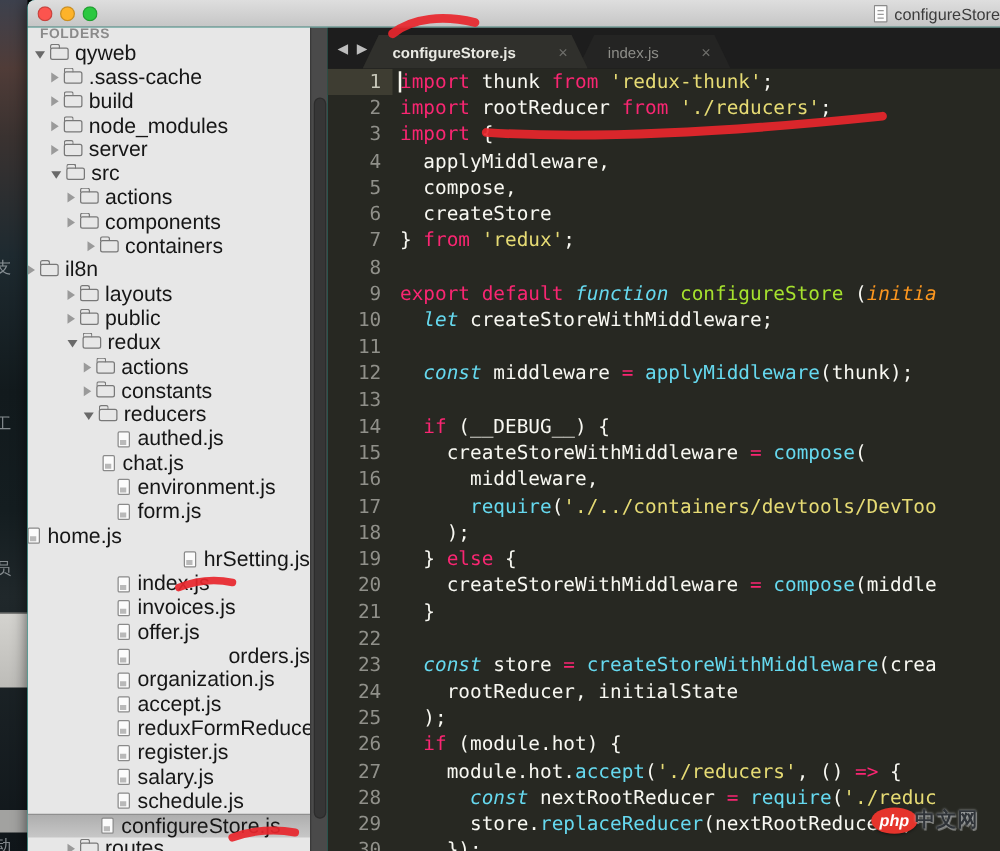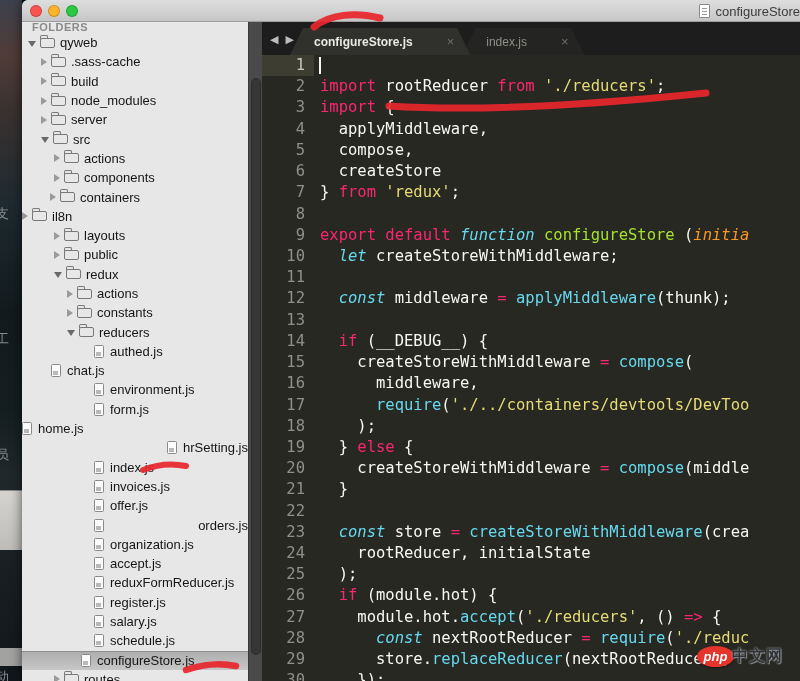--- a/index.html
+++ b/index.html
@@ -24,21 +24,21 @@
   .title-text { font-size:13px; color:#3c3c3c; }
   .doc-icon { display:inline-block; width:11px; height:14px; background:#fdfdfd; border:1px solid #8a8a8a; border-radius:1px; position:relative; flex:none; }
   .doc-icon::after { content:""; position:absolute; left:2px; top:3px; width:5px; height:1px; background:#9a9a9a; box-shadow:0 3px 0 #9a9a9a, 0 6px 0 #9a9a9a; }
 
   .content { position:absolute; left:0; top:22px; width:778px; height:659px; display:flex; }
 
   
   .sidebar { width:226px; height:659px; background:#e7e7e7; overflow:hidden; flex:none; position:relative; }
   .folders-header { height:11px; line-height:10px; font-size:11px; font-weight:bold; color:#8a8a8a; padding-left:10px; letter-spacing:0.5px; overflow:hidden; }
   .tree { position:relative; }
-  .trow { height:19.3px; display:flex; align-items:center; font-size:13px; color:#161616; white-space:nowrap; cursor:default; }
+  .trow { height:19.3px; display:flex; align-items:center; font-size:17px; color:#161616; white-space:nowrap; cursor:default; }
   .trow.sel { background:linear-gradient(#aeaeae,#c7c7c7); border-top:1px solid #8f8f8f; }
   .arr { flex:none; width:0; height:0; margin-right:4px; }
   .arr.right { border-left:6px solid #9a9a9a; border-top:4px solid transparent; border-bottom:4px solid transparent; }
   .arr.down  { border-top:6px solid #696969; border-left:4px solid transparent; border-right:4px solid transparent; margin-top:2px; }
   .fold { flex:none; width:15px; height:10px; border:1.5px solid #787878; border-radius:2px; margin-right:5px; position:relative; background:transparent; }
   .fold::before { content:""; position:absolute; left:-1px; top:-4px; width:6px; height:3px; border:1.5px solid #787878; border-bottom:none; border-radius:2px 2px 0 0; }
   .fileic { flex:none; width:10px; height:13px; border:1.3px solid #8a8a8a; border-radius:1.5px; margin-right:6px; background:#fbfbfb; position:relative; }
   .fileic::after { content:""; position:absolute; left:1px; bottom:1px; width:5px; height:4px; background:#b9b9b9; }
   .tlabel { overflow:hidden; }
 
@@ -153,21 +153,21 @@
             <div class="trow" style="padding-left: 32px;">
               <span class="arr right"></span>
               <span class="fold"></span>
               <span class="tlabel">actions</span>
             </div>
             <div class="trow" style="padding-left: 32px;">
               <span class="arr right"></span>
               <span class="fold"></span>
               <span class="tlabel">components</span>
             </div>
-            <div class="trow" style="padding-left: 28px;">
+            <div class="trow" style="padding-left: 48px;">
               <span class="arr right"></span>
               <span class="fold"></span>
               <span class="tlabel">containers</span>
             </div>
             <div class="trow" style="">
               <span class="arr right"></span>
               <span class="fold"></span>
               <span class="tlabel">il8n</span>
             </div>
             <div class="trow" style="padding-left: 32px;">
@@ -197,21 +197,21 @@
             </div>
             <div class="trow" style="padding-left: 45px;">
               <span class="arr down"></span>
               <span class="fold"></span>
               <span class="tlabel">reducers</span>
             </div>
             <div class="trow" style="padding-left: 72px;">
               <span class="fileic"></span>
               <span class="tlabel">authed.js</span>
             </div>
-            <div class="trow" style="padding-left: 29px;">
+            <div class="trow" style="padding-left: 60px;">
               <span class="fileic"></span>
               <span class="tlabel">chat.js</span>
             </div>
             <div class="trow" style="padding-left: 72px;">
               <span class="fileic"></span>
               <span class="tlabel">environment.js</span>
             </div>
             <div class="trow" style="padding-left: 72px;">
               <span class="fileic"></span>
               <span class="tlabel">form.js</span>
@@ -292,21 +292,21 @@
                 <span class="tclose">×</span>
               </div>
               <div class="tab inactive">
                 <span class="tname">index.js</span>
                 <span class="tclose">×</span>
               </div>
             </div>
         </div>
         <div class="code" id="code">
           <div class="caret"></div>
-        <div class="cl"><span class="ln cur">1</span></div>
+        <div class="cl"><span class="ln cur">1</span><span class="ct"><span class="p">import</span><span class="w"> thunk </span><span class="p">from</span><span class="w"> </span><span class="y">'redux-thunk'</span><span class="w">;</span></span></div>
             <div class="cl"><span class="ln">2</span><span class="ct"><span class="p">import</span><span class="w"> rootReducer </span><span class="p">from</span><span class="w"> </span><span class="y">'./reducers'</span><span class="w">;</span></span></div>
             <div class="cl"><span class="ln">3</span><span class="ct"><span class="p">import</span><span class="w"> {</span></span></div>
             <div class="cl"><span class="ln">4</span><span class="ct"><span class="w">  applyMiddleware,</span></span></div>
             <div class="cl"><span class="ln">5</span><span class="ct"><span class="w">  compose,</span></span></div>
             <div class="cl"><span class="ln">6</span><span class="ct"><span class="w">  createStore</span></span></div>
             <div class="cl"><span class="ln">7</span><span class="ct"><span class="w">} </span><span class="p">from</span><span class="w"> </span><span class="y">'redux'</span><span class="w">;</span></span></div>
             <div class="cl"><span class="ln">8</span><span class="ct"></span></div>
             <div class="cl"><span class="ln">9</span><span class="ct"><span class="p">export</span><span class="w"> </span><span class="p">default</span><span class="w"> </span><span class="ci">function</span><span class="w"> </span><span class="g">configureStore</span><span class="w"> (</span><span class="o">initia</span></span></div>
             <div class="cl"><span class="ln">10</span><span class="ct"><span class="w">  </span><span class="ci">let</span><span class="w"> createStoreWithMiddleware;</span></span></div>
             <div class="cl"><span class="ln">11</span><span class="ct"></span></div>

